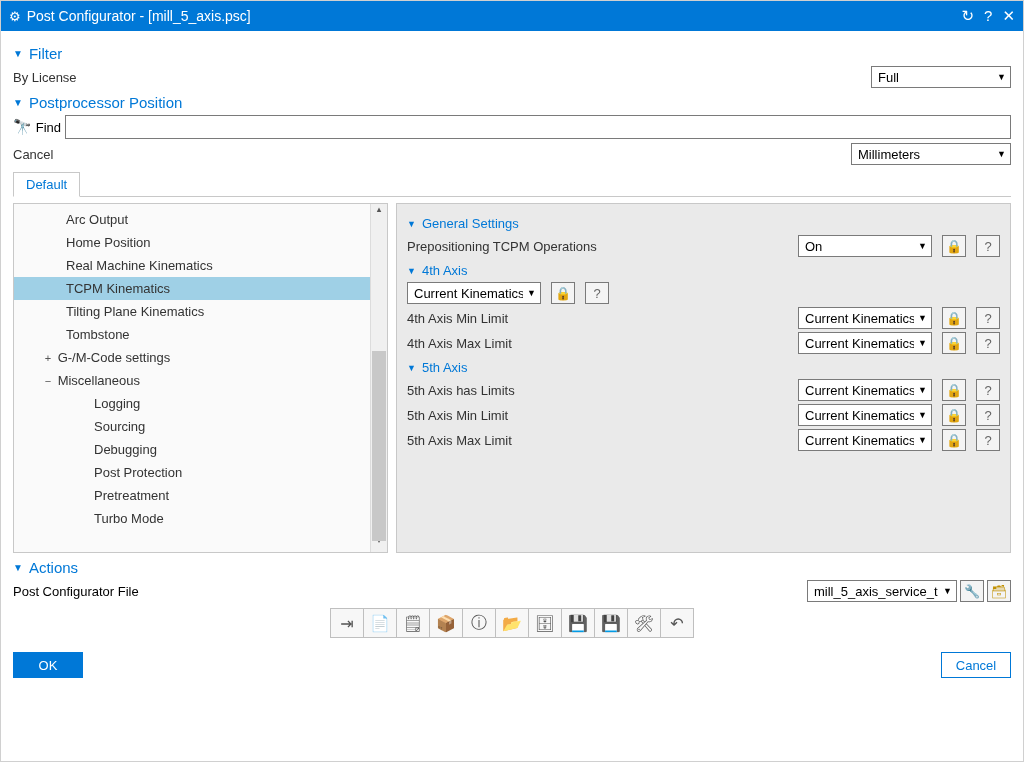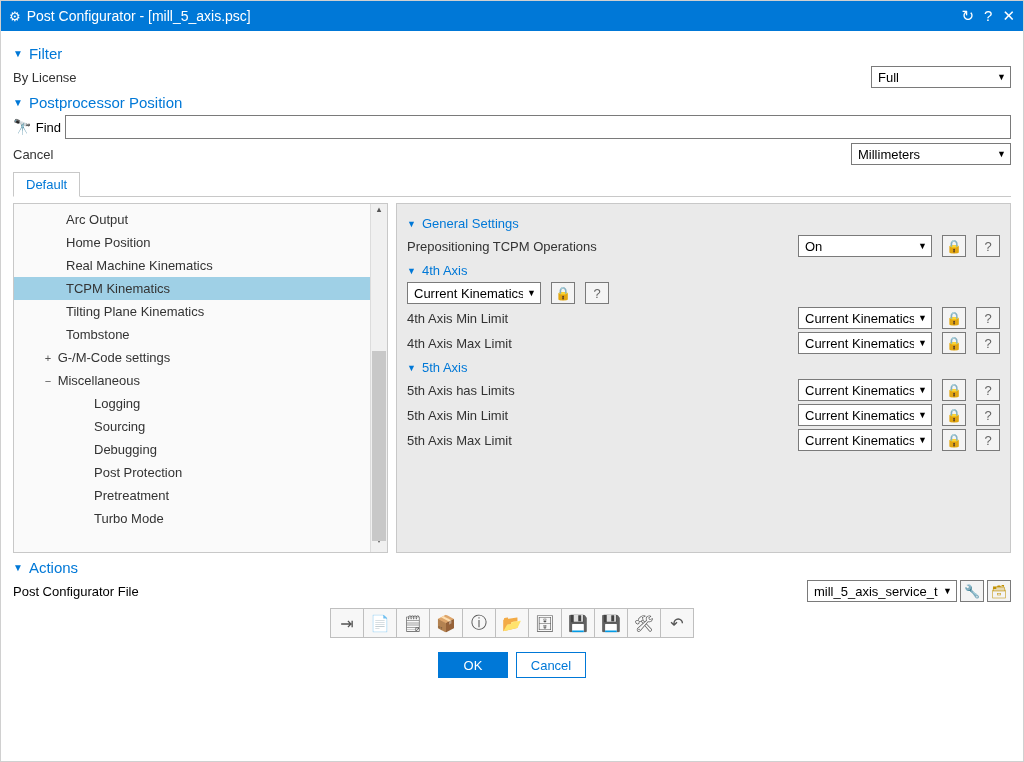--- a/index.html
+++ b/index.html
@@ -56,21 +56,21 @@
 .icon-btn.help { color: #666; }
 
 .actions-row { display: flex; align-items: center; margin: 4px 0; }
 .actions-row .albl { flex: 1; }
 .actions-row .select { width: 150px; }
 
 .toolbar { display: flex; justify-content: center; gap: 0; margin: 6px 0 2px 0; }
 .tbtn { width: 34px; height: 30px; border: 1px solid #bfbfbf; background: #f7f7f7; margin-left: -1px; display: flex; align-items: center; justify-content: center; cursor: pointer; font-size: 16px; color: #555; }
 .tbtn:first-child { margin-left: 0; }
 
-.footer { display: flex; justify-content: center; gap: 8px; padding: 8px 12px; }
+.footer { display: flex; justify-content: space-between; gap: 8px; padding: 8px 12px; }
 .btn { min-width: 70px; height: 26px; border: 1px solid #0078d7; background: #fff; color: #0078d7; cursor: pointer; }
 .btn.primary { background: #0078d7; color: #fff; }
 </style>
 </head>
 <body>
 
 <div class="titlebar">
   <span class="gear">⚙</span>
   <span class="title">Post Configurator - [mill_5_axis.psc]</span>
   <div class="btns">

